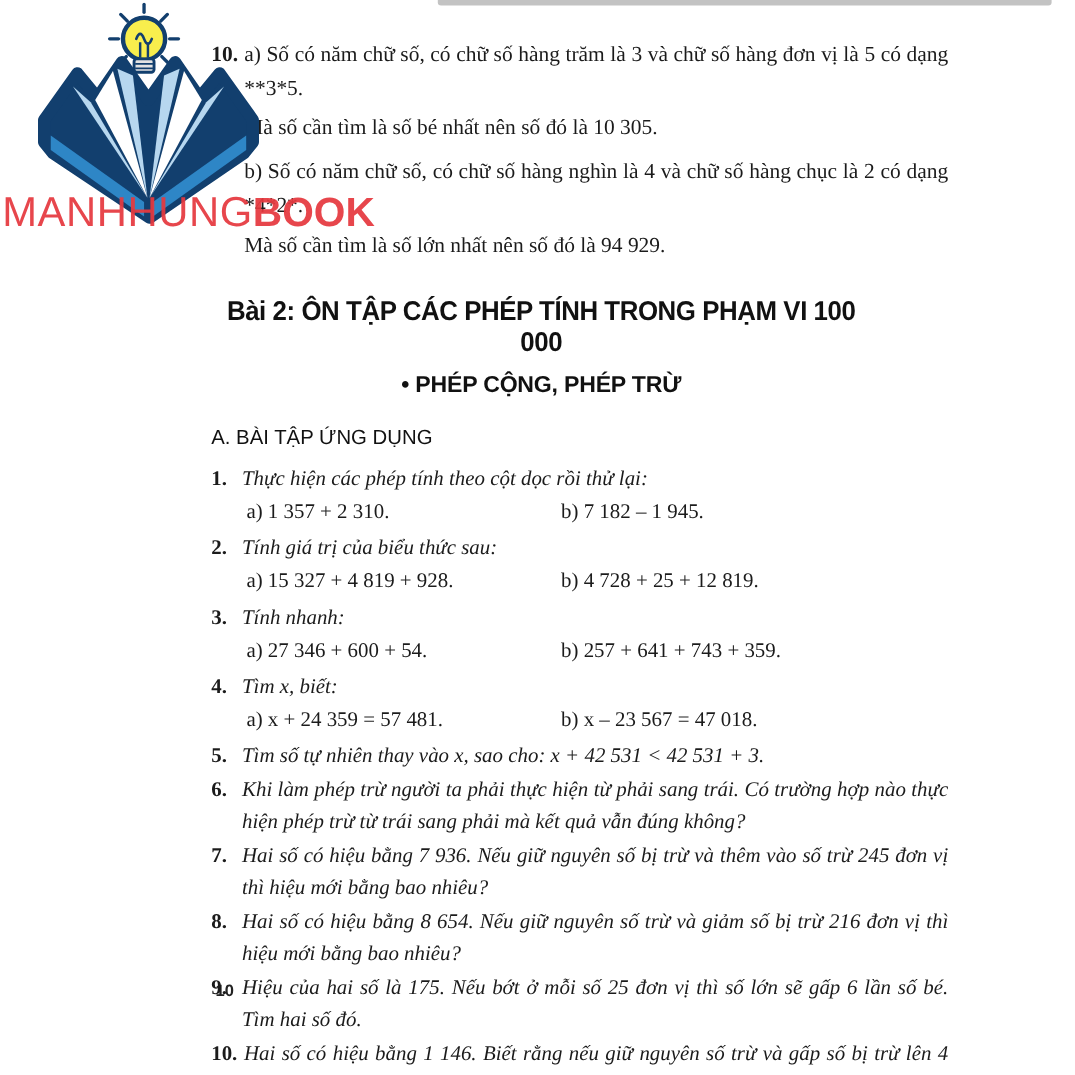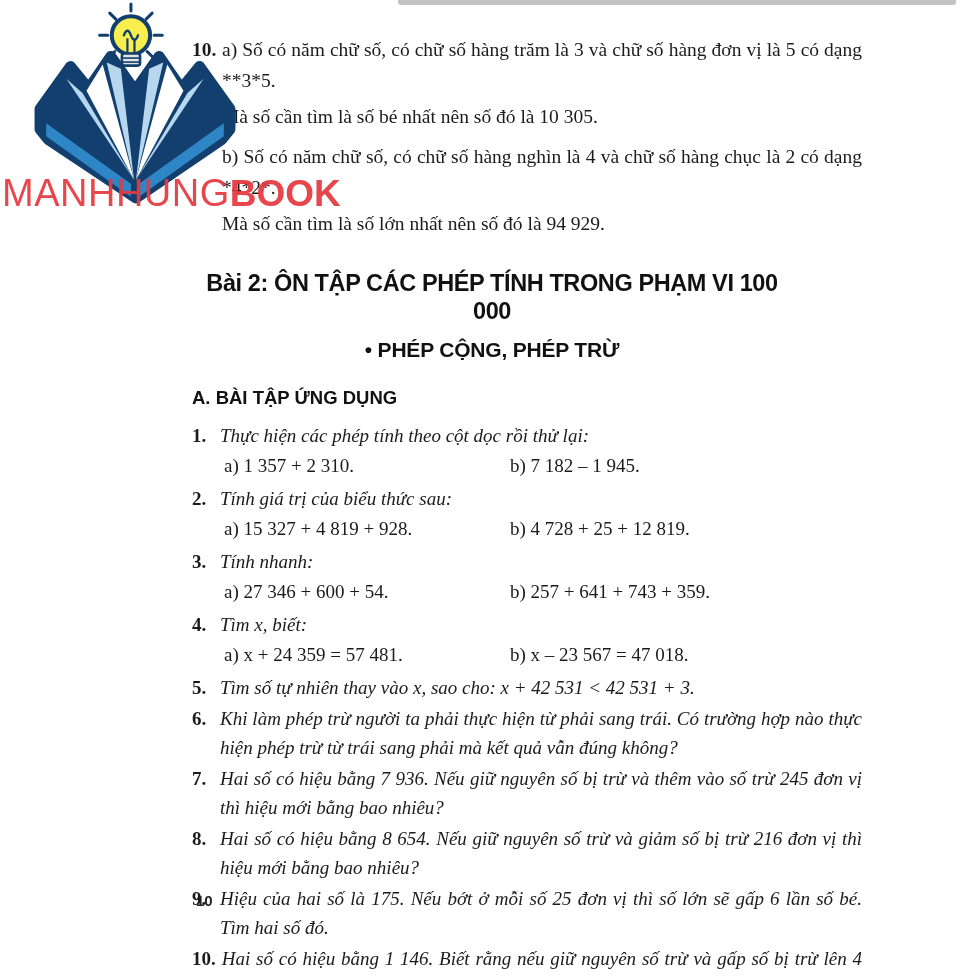--- a/index.html
+++ b/index.html
@@ -31,21 +31,21 @@
   .intro-part{text-align:justify;margin:0;}
   .intro-note{margin:5px 0 9px 0;}
 
   .sec-title{font-family:"Liberation Sans","DejaVu Sans",sans-serif;
     font-weight:bold;font-size:23.5px;text-align:center;letter-spacing:-.4px;
     margin:22px 70px 0 0;color:#111;transform:scaleY(1.05);}
   .sec-subtitle{font-family:"Liberation Sans","DejaVu Sans",sans-serif;
     font-weight:bold;font-size:21px;text-align:center;letter-spacing:-.2px;
     margin:14px 70px 0 0;color:#111;}
   .part-heading{font-family:"Liberation Sans","DejaVu Sans",sans-serif;
-    font-weight:bold;font-size:18.5px;margin:25px 0 12px 0;color:#111;}
+    font-weight:normal;font-size:18.5px;margin:25px 0 12px 0;color:#111;}
 
   .exercises{font-size:19px;line-height:29px;}
   .ex-row{display:flex;margin:0 0 2px 0;}
   .ex-num{min-width:22px;font-weight:bold;flex-shrink:0;margin-right:6px;}
   .ex-body{flex:1;}
   .ex-text{margin:0;text-align:justify;font-style:italic;}
   .ex-sub{display:flex;margin:1px 0 2px 4px;}
   .ex-sub-a{width:286px;flex-shrink:0;}
   .ex-sub-b{flex:1;}
 

